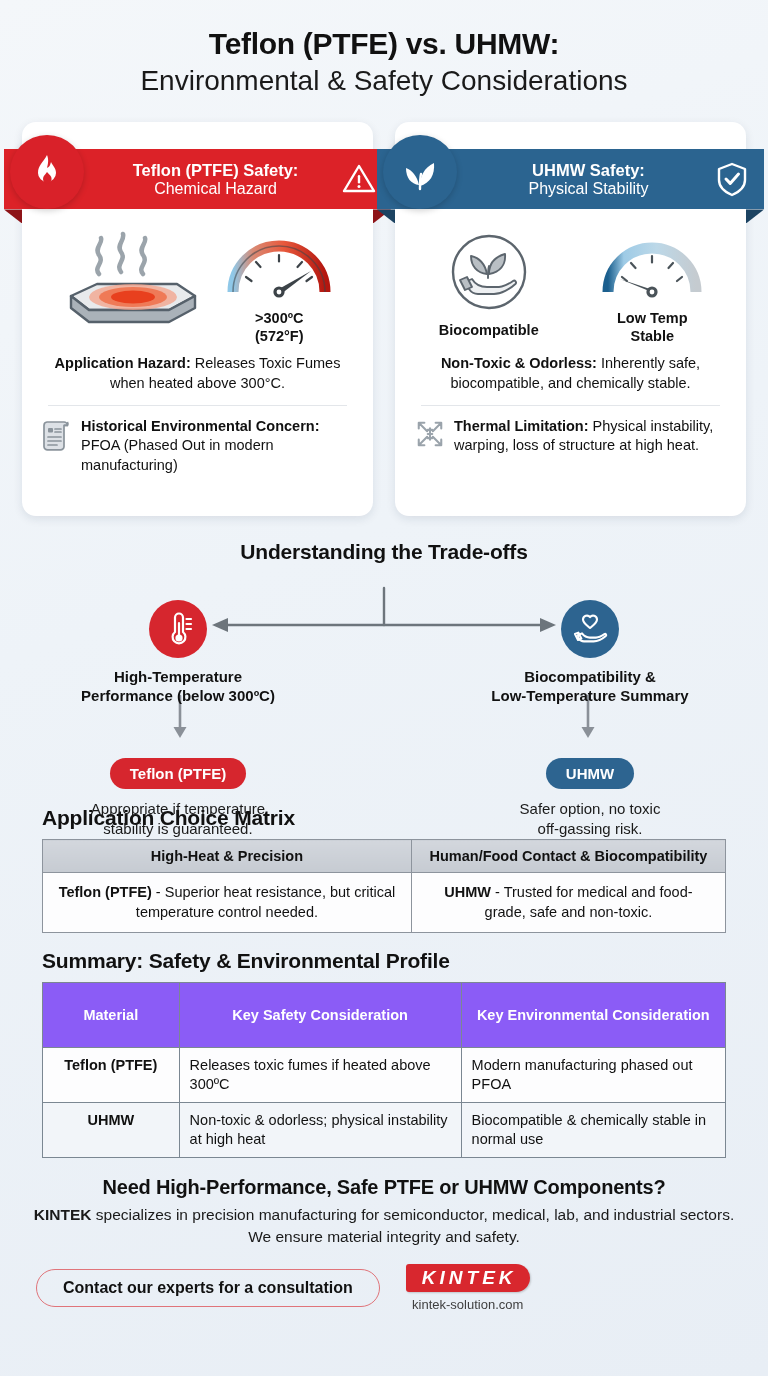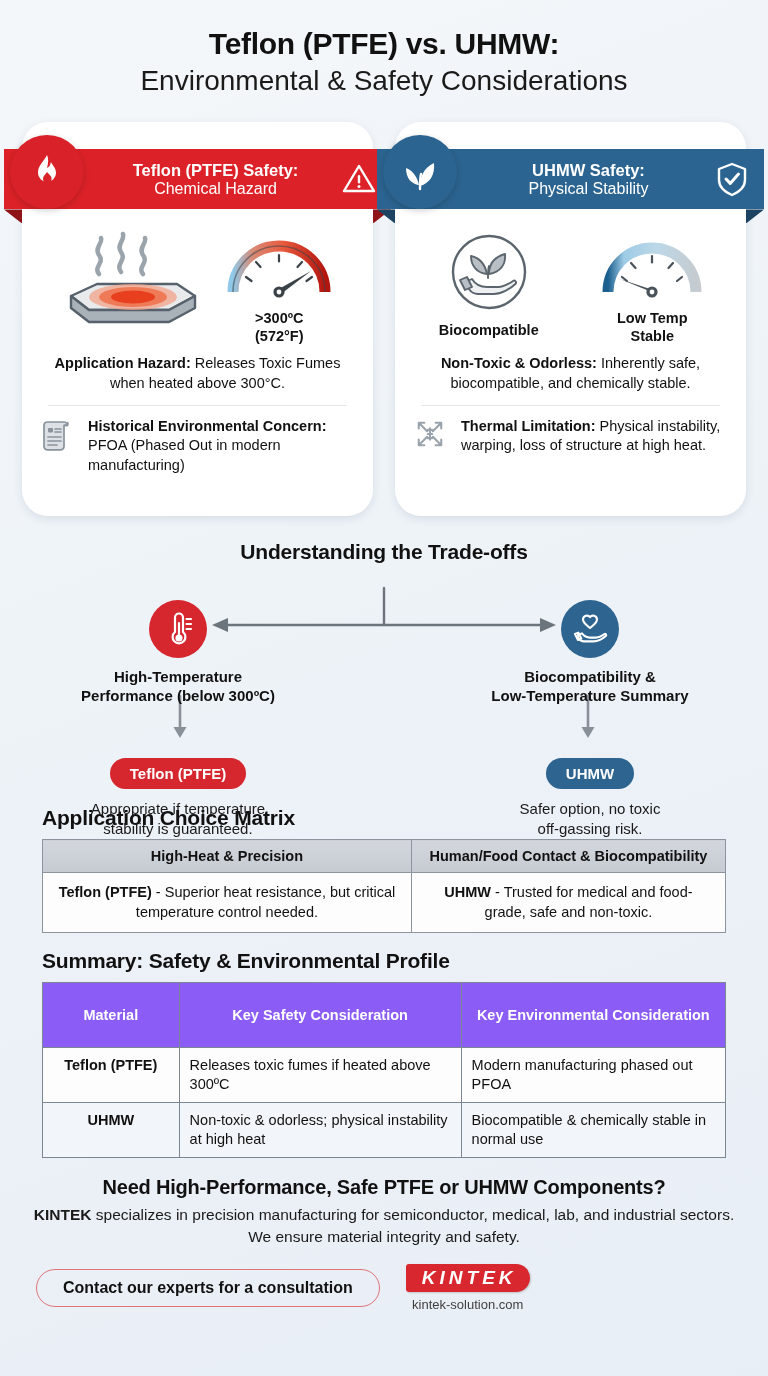--- a/index.html
+++ b/index.html
@@ -24,21 +24,21 @@
     font-size: 28px; font-weight: normal; color: #1a1a1a;
     line-height: 1.25; margin-top: 2px;
   }
 
   
   .cards-row {
     display: flex; gap: 22px; padding: 0 22px; margin-top: 14px;
     align-items: flex-start;
   }
   .safety-card {
-    flex: 1 1 0; background: #fff; border-radius: 26px;
+    flex: 1 1 0; background: #fff; border-radius: 14px;
     box-shadow: 0 3px 10px rgba(20,40,70,0.10);
     position: relative; padding-top: 104px; padding-bottom: 24px;
     min-height: 394px;
   }
 
   
   .ribbon {
     position: absolute; top: 27px; left: -18px; right: -18px;
     height: 60px; display: flex; align-items: center;
     padding-left: 86px; padding-right: 14px;
@@ -80,21 +80,21 @@
     font-size: 14.5px; font-weight: bold; color: #111; line-height: 1.18; margin-top: 4px;
   }
 
   
   .card-body { padding: 8px 16px 0; }
   .card-para {
     font-size: 14.5px; line-height: 1.38; color: #111; text-align: center;
   }
   .card-para b { font-weight: bold; }
   .card-sep { height: 1px; background: #e3e6ea; margin: 12px 10px 11px; }
-  .card-note { display: flex; gap: 16px; align-items: flex-start; padding: 0 4px; }
+  .card-note { display: flex; gap: 9px; align-items: flex-start; padding: 0 4px; }
   .card-note-icon { flex: 0 0 30px; width: 30px; height: 34px; margin-top: 1px; }
   .card-note-text { font-size: 14.5px; line-height: 1.35; color: #111; text-align: left; }
   .card-note-text b { font-weight: bold; }
 
   
   .tradeoffs { margin-top: 24px; text-align: center; position: relative; }
   .section-title {
     font-size: 21px; font-weight: bold; color: #111; letter-spacing: -0.2px;
   }
   .to-diagram { position: relative; height: 230px; margin-top: 6px; }

